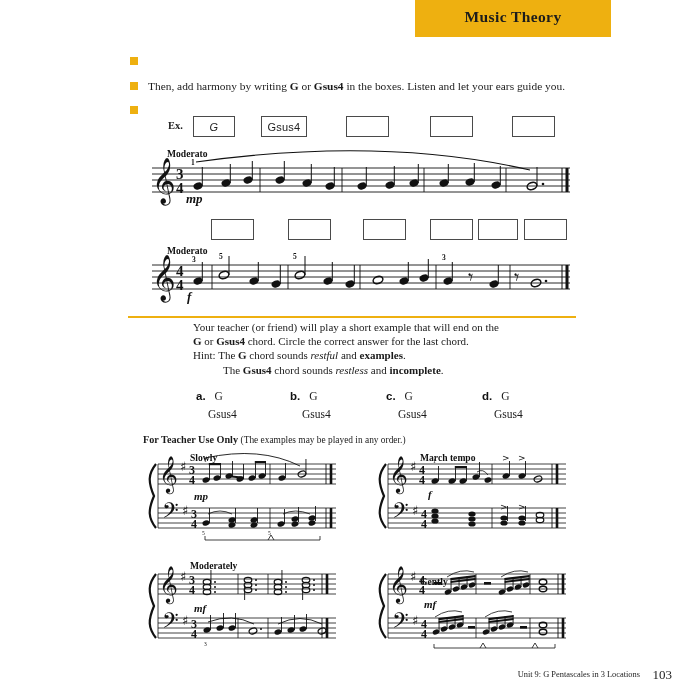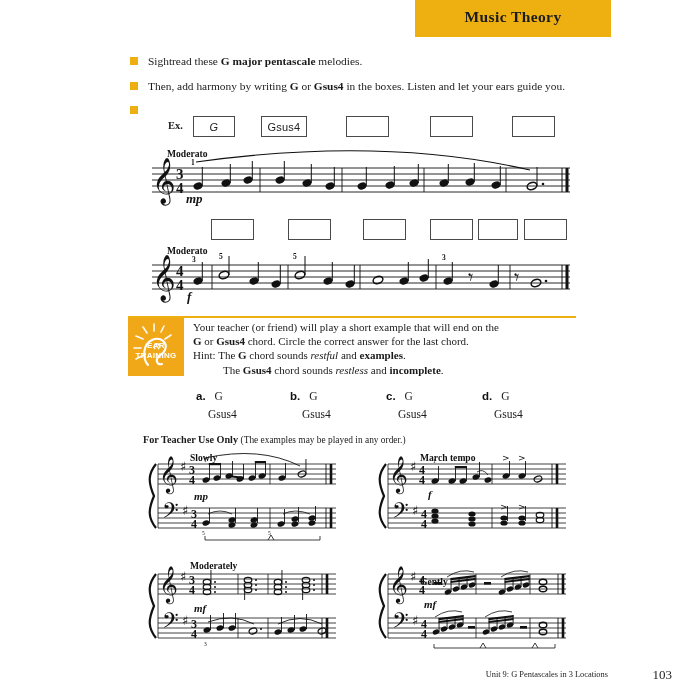--- a/index.html
+++ b/index.html
@@ -89,21 +89,21 @@
 
   
   .teacher-head{
     position:absolute;left:143px;top:434px;font-size:10.2px;
   }
   .teacher-head b{font-weight:bold;}
   .teacher-head span.paren{font-size:9.4px;}
 
   
   .footer{
-    position:absolute;left:0;right:0;top:670px;text-align:right;padding-right:92px;
+    position:absolute;left:0;right:0;top:670px;text-align:right;padding-right:60px;
     font-size:8.4px;color:#222;
   }
   .footer .pg{
     position:absolute;right:28px;top:-3px;font-size:13px;font-weight:normal;color:#222;
   }
 
   
   svg{display:block;overflow:visible;}
 </style>
 </head>
@@ -111,21 +111,20 @@
 
 <div class="page">
 
   <div class="header-bar">
     <div class="header-title">Music Theory</div>
   </div>
 
   <div class="instr">
     <div class="instr-row">
       <span class="bullet"></span>
-      <span id="instr0">Sightread these <b>G major pentascale</b> melodies.</span>
     </div>
     <div class="instr-row">
       <span class="bullet"></span>
       <span id="instr1">Then, add harmony by writing <b>G</b> or <b>Gsus4</b> in the boxes. Listen and let your ears guide you.</span>
     </div>
     <div class="instr-row">
       <span class="bullet"></span>
     </div>
   </div>
 
@@ -342,37 +341,20 @@
         <text x="362" y="39" font-family="DejaVu Sans, sans-serif" font-size="20" fill="#111">𝄾</text>
         <g>
             <ellipse cx="384" cy="38" rx="5" ry="3.5" fill="none" stroke="#111" stroke-width="1.5" transform="rotate(-20 384 38)"></ellipse>
            <circle cx="394" cy="36" r="1.3"></circle>
           </g>
       </g>
     </svg>
   </div>
 
   <div class="et-rule"></div>
-  <div class="et-icon">
-    <svg width="56" height="58" viewBox="0 0 56 58">
-      <g stroke="#ffffff" stroke-width="1.6" stroke-linecap="round" opacity="0.95">
-        <line x1="26" y1="6" x2="26" y2="13"></line>
-        <line x1="36" y1="8" x2="33" y2="14"></line>
-        <line x1="15" y1="9" x2="19" y2="15"></line>
-        <line x1="8" y1="18" x2="15" y2="21"></line>
-        <line x1="43" y1="17" x2="37" y2="21"></line>
-        <line x1="6" y1="30" x2="13" y2="30"></line>
-        <line x1="8" y1="41" x2="14" y2="38"></line>
-      </g>
-      <path d="M20 47 C14 40 15 26 24 22 C33 18 40 25 37 32 C35 37 30 37 29 41 C28 45 31 47 34 46" fill="none" stroke="#ffffff" stroke-width="2.1" stroke-linecap="round"></path>
-      <path d="M27 31 C25 28 27 25 30 26 C32 27 32 30 30 31" fill="none" stroke="#ffffff" stroke-width="1.4"></path>
-    </svg>
-    <div class="et-icon-txt" style="top:23px;font-size:8px;">EAR</div>
-    <div class="et-icon-txt" style="top:33px;font-size:8px;">TRAINING</div>
-  </div>
 
   <div class="et-text">
     <div id="etl0">Your teacher (or friend) will play a short example that will end on the</div>
     <div id="etl1"><b>G</b> or <b>Gsus4</b> chord. Circle the correct answer for the last chord.</div>
     <div id="etl2">Hint: The <b>G</b> chord sounds <i>restful</i> and <b>examples</b>.</div>
     <div class="ind" id="etl3">The <b>Gsus4</b> chord sounds <i>restless</i> and <b>incomplete</b>.</div>
   </div>
 
   <div class="ans" style="left:196px;top:386px;">
     <span class="ans-letter">a.</span><span class="ans-g">G</span>

